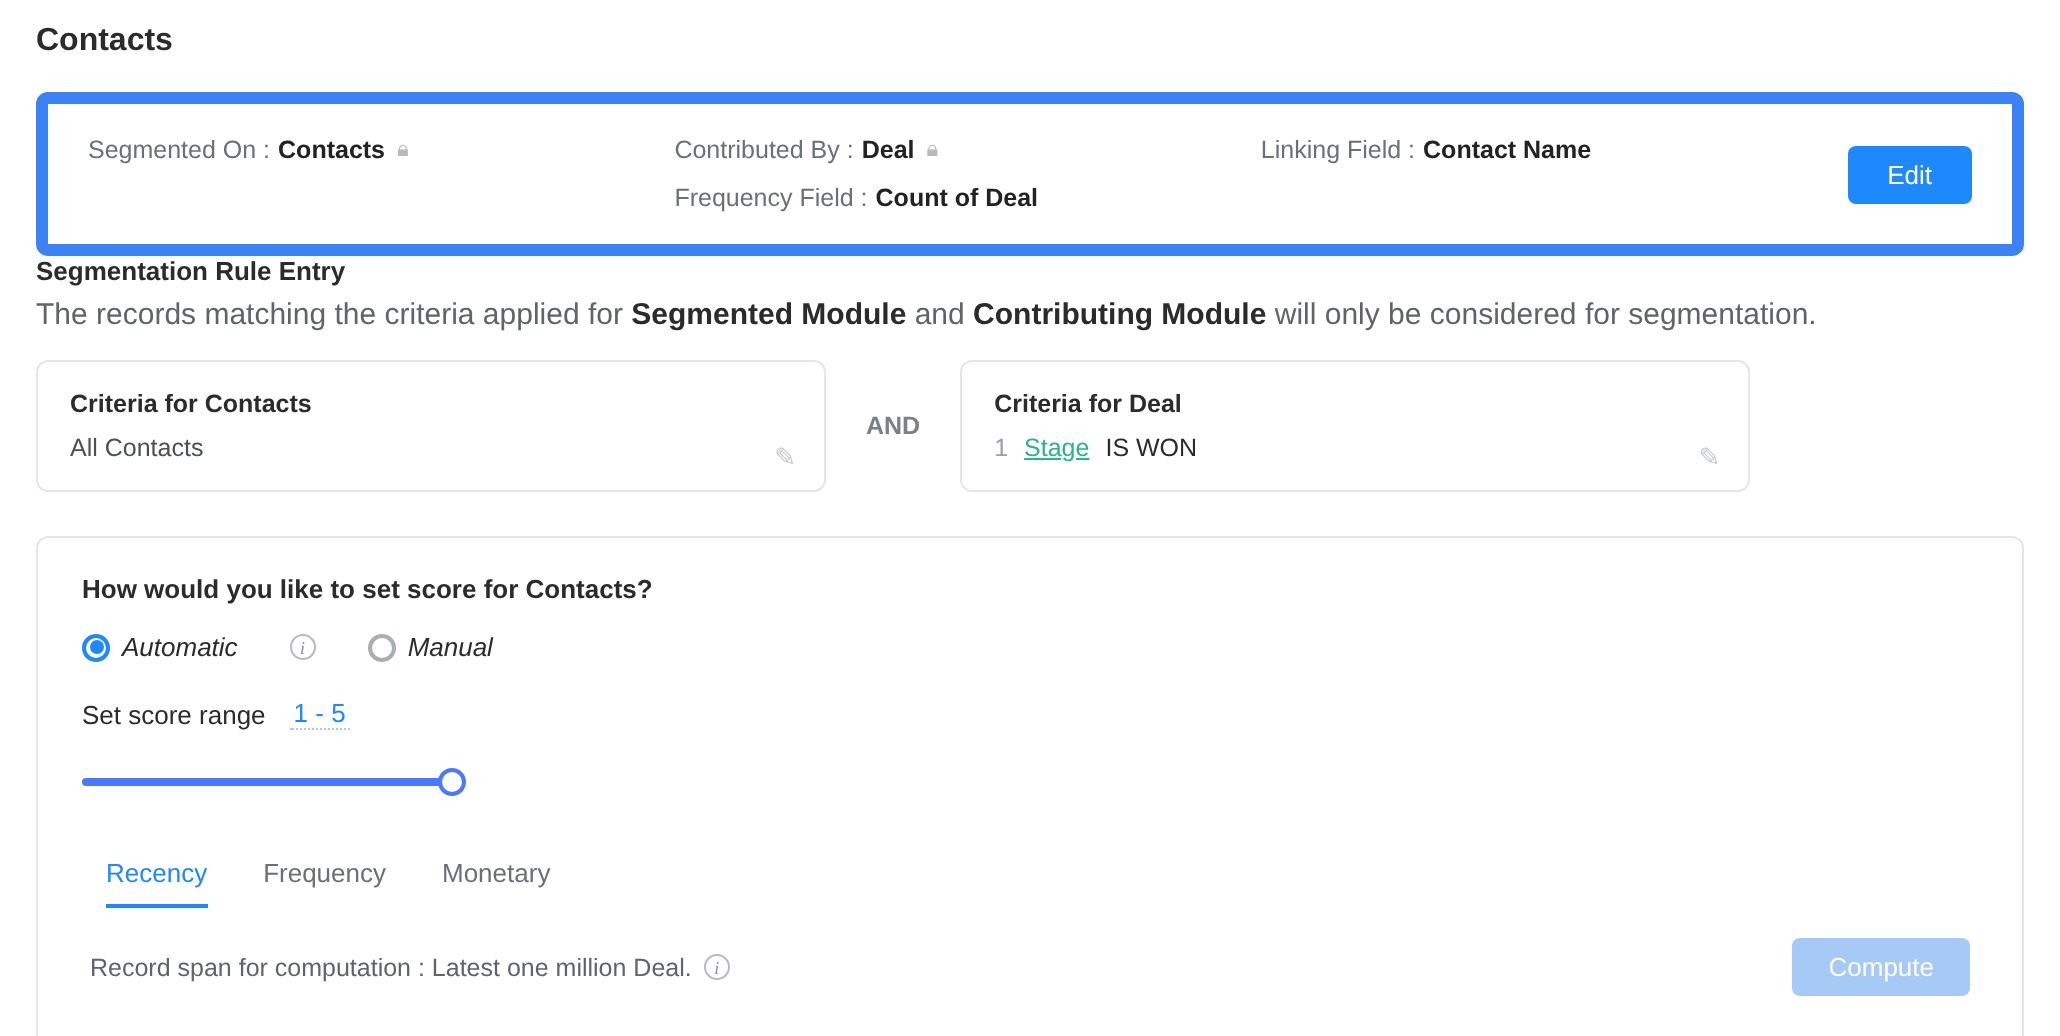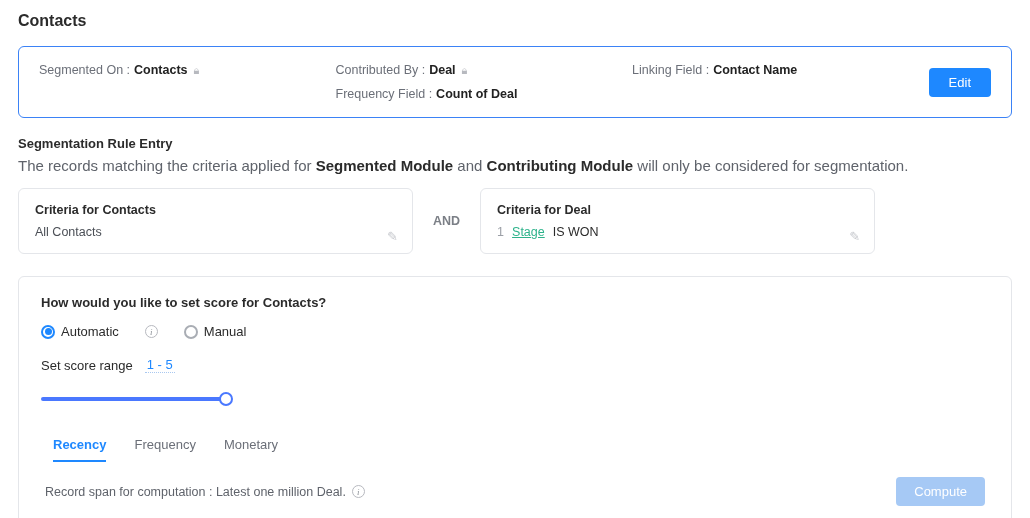--- a/index.html
+++ b/index.html
@@ -12,26 +12,25 @@
     width: 1030px;
     padding: 12px 18px;
   }
   .page-title {
     font-size: 16px;
     font-weight: 700;
     color: #2b2b2b;
     margin: 0 0 16px 0;
   }
   .summary-card {
-    border: 1px solid #3b82f6;
+    border: 6px solid #3b82f6;
     border-radius: 6px;
     padding: 16px 20px;
     display: flex;
     gap: 20px;
-    margin-bottom: 18px;
   }
   .summary-grid {
     display: flex;
     flex: 1;
     gap: 20px;
   }
   .summary-col {
     flex: 1;
     display: flex;
     flex-direction: column;
@@ -144,20 +143,21 @@
     display: flex;
     align-items: center;
     gap: 26px;
     margin-bottom: 18px;
   }
   .radio-item {
     display: flex;
     align-items: center;
     gap: 6px;
     cursor: pointer;
+    font-style: italic;
   }
   .radio-dot {
     width: 14px;
     height: 14px;
     border-radius: 50%;
     border: 2px solid #a9adb4;
     display: inline-block;
     position: relative;
   }
   .radio-dot.selected {
@@ -240,21 +240,21 @@
   }
   .tab {
     font-size: 13px;
     color: #6b6f78;
     padding: 0 0 8px 0;
     cursor: pointer;
   }
   .tab.active {
     color: #1e88ff;
     border-bottom: 2px solid #1e88ff;
-    font-weight: 700;
+    font-weight: 400;
     text-align: center;
   }
   .compute-row {
     display: flex;
     justify-content: space-between;
     align-items: center;
     padding: 0 4px;
     margin-bottom: 22px;
   }
   .compute-text {

